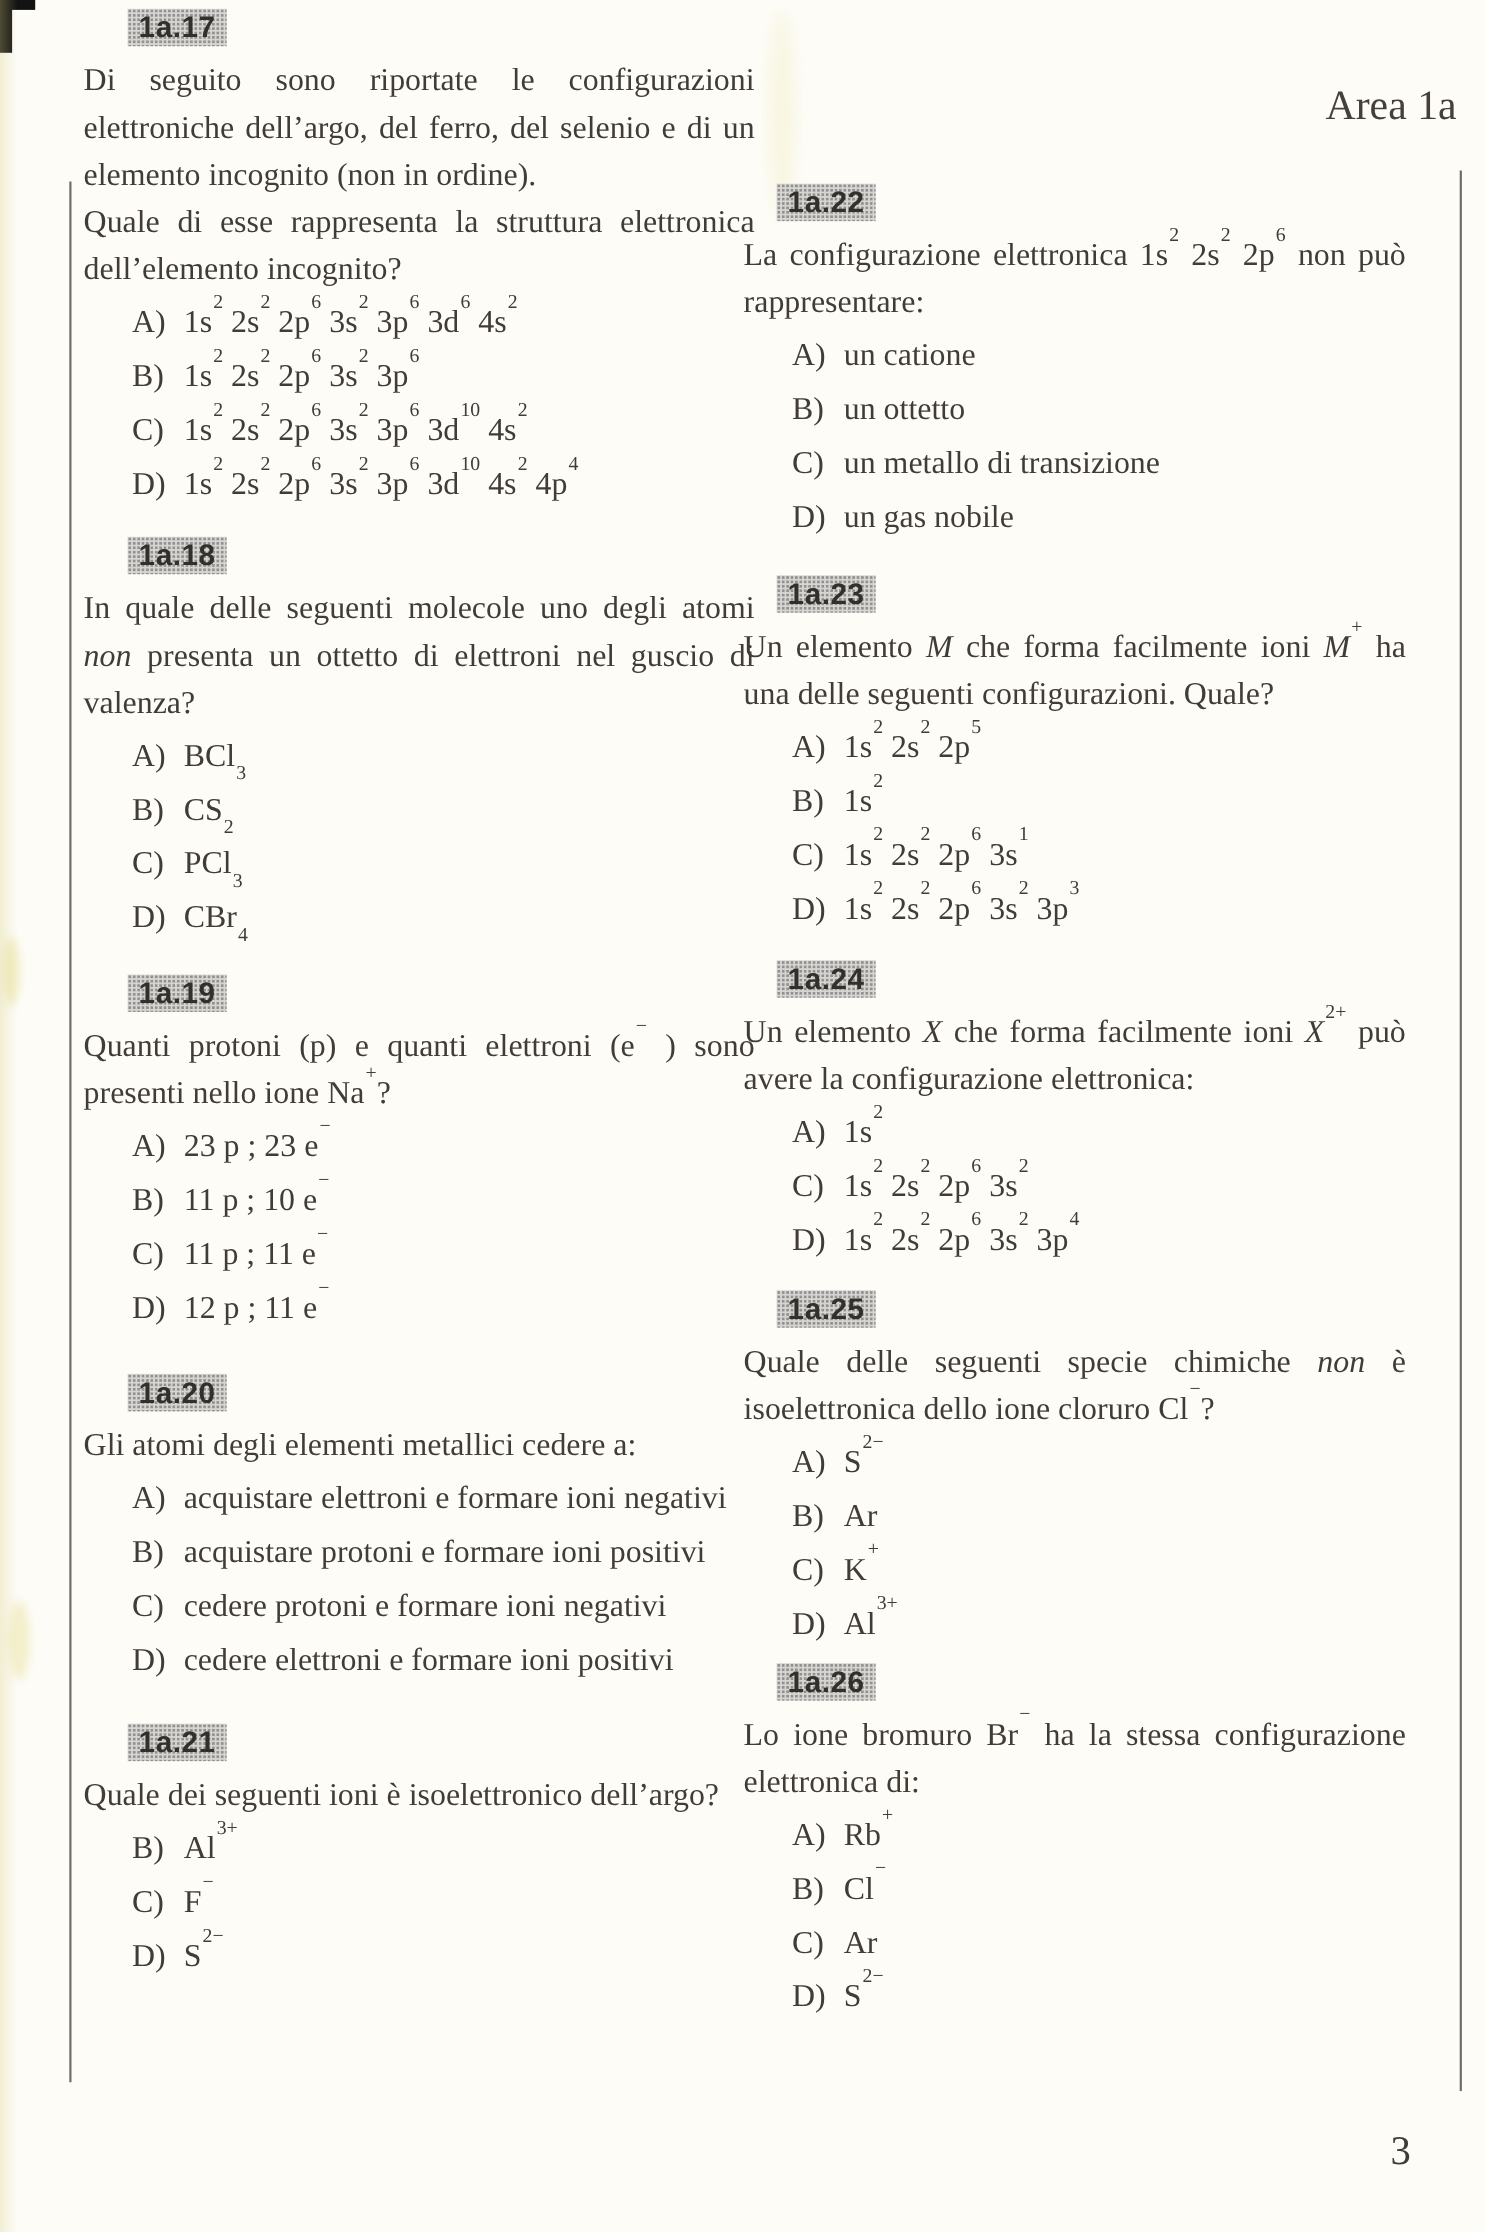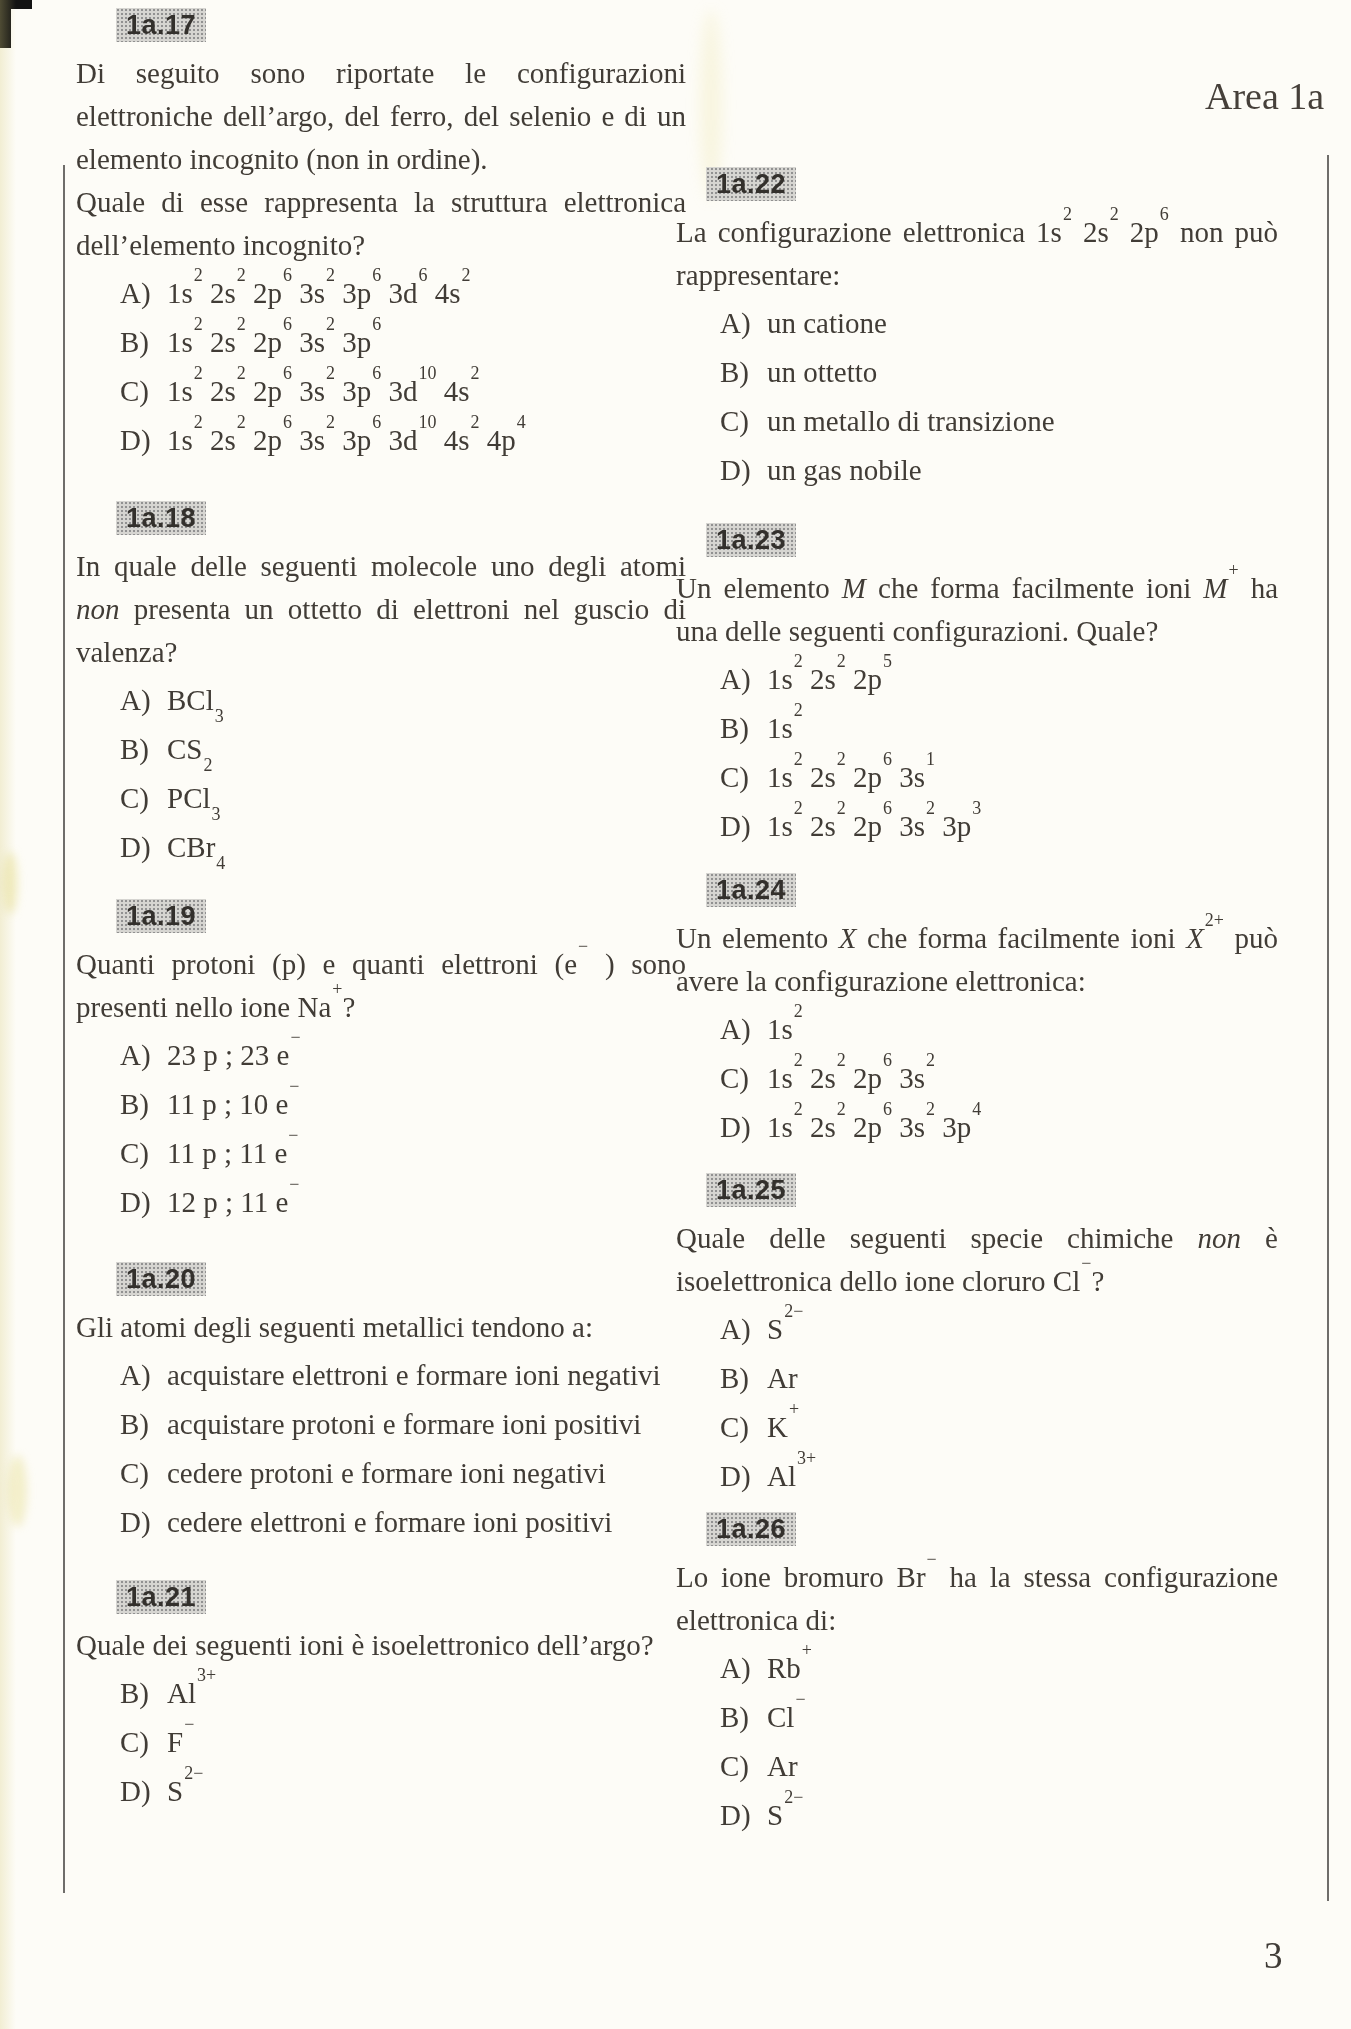--- a/index.html
+++ b/index.html
@@ -40,21 +40,21 @@
     position:absolute;top:1934px;left:1264px;
     font-size:37px;color:#3f3b36;
   }
   
   .col{position:absolute;top:0;}
   .col-left{left:76px;width:610px;}
   .col-right{left:676px;width:602px;}
   
   .q-block{margin:0;}
   .col-left  .q-block:nth-of-type(1){margin-top:8px;}
-  .col-left  .q-block:nth-of-type(2){margin-top:40px;}
+  .col-left  .q-block:nth-of-type(2){margin-top:27px;}
   .col-left  .q-block:nth-of-type(3){margin-top:31px;}
   .col-left  .q-block:nth-of-type(4){margin-top:39px;}
   .col-left  .q-block:nth-of-type(5){margin-top:37px;}
   .col-right .q-block:nth-of-type(1){margin-top:167px;}
   .col-right .q-block:nth-of-type(2){margin-top:32px;}
   .col-right .q-block:nth-of-type(3){margin-top:26px;}
   .col-right .q-block:nth-of-type(4){margin-top:25px;}
   .col-right .q-block:nth-of-type(5){margin-top:15px;}
   .badge{
     display:inline-block;height:34px;line-height:34px;padding:0 10px;
@@ -128,21 +128,21 @@
       <p class="q-text">Quanti protoni (p) e quanti elettroni (e<sup>−</sup> ) sono presenti nello ione Na<sup>+</sup>?</p>
       <div class="options">
           <div class="option"><span class="opt-label">A)</span><span class="opt-text">23 p ; 23 e<sup>−</sup></span></div>
           <div class="option"><span class="opt-label">B)</span><span class="opt-text">11 p ; 10 e<sup>−</sup></span></div>
           <div class="option"><span class="opt-label">C)</span><span class="opt-text">11 p ; 11 e<sup>−</sup></span></div>
           <div class="option"><span class="opt-label">D)</span><span class="opt-text">12 p ; 11 e<sup>−</sup></span></div>
         </div>
     </section>
       <section class="q-block">
       <span class="badge">1a.20</span>
-      <p class="q-text">Gli atomi degli seguenti metallici tendono a:</p>
+      <p class="q-text">Gli atomi degli elementi metallici cedere a:</p>
       <div class="options">
           <div class="option"><span class="opt-label">A)</span><span class="opt-text">acquistare elettroni e formare ioni negativi</span></div>
           <div class="option"><span class="opt-label">B)</span><span class="opt-text">acquistare protoni e formare ioni positivi</span></div>
           <div class="option"><span class="opt-label">C)</span><span class="opt-text">cedere protoni e formare ioni negativi</span></div>
           <div class="option"><span class="opt-label">D)</span><span class="opt-text">cedere elettroni e formare ioni positivi</span></div>
         </div>
     </section>
       <section class="q-block">
       <span class="badge">1a.21</span>
       <p class="q-text">Quale dei seguenti ioni è isoelettronico dell’argo?</p>

